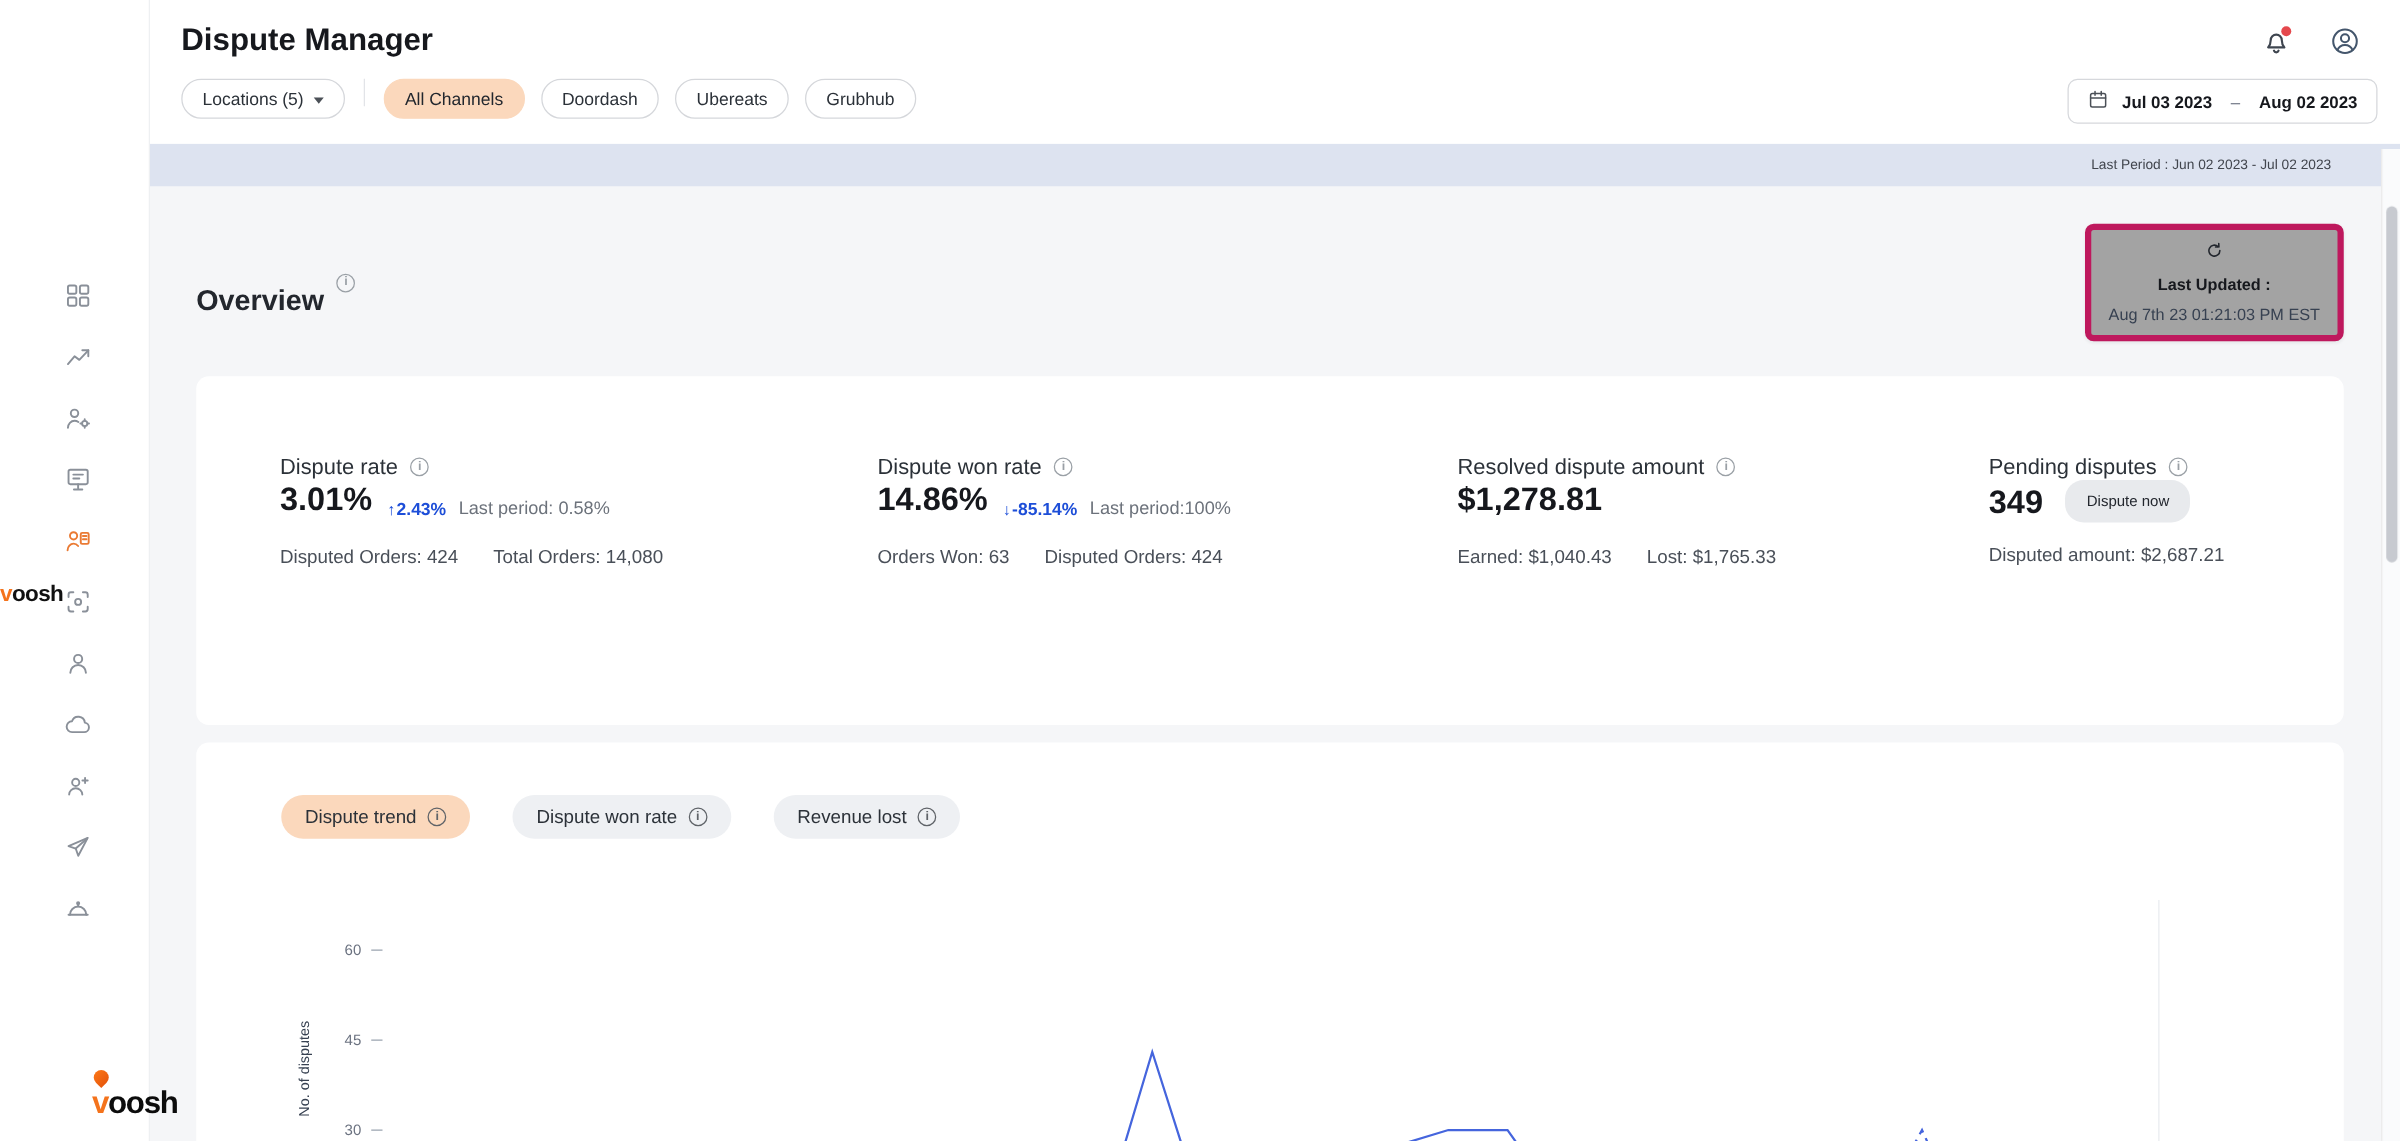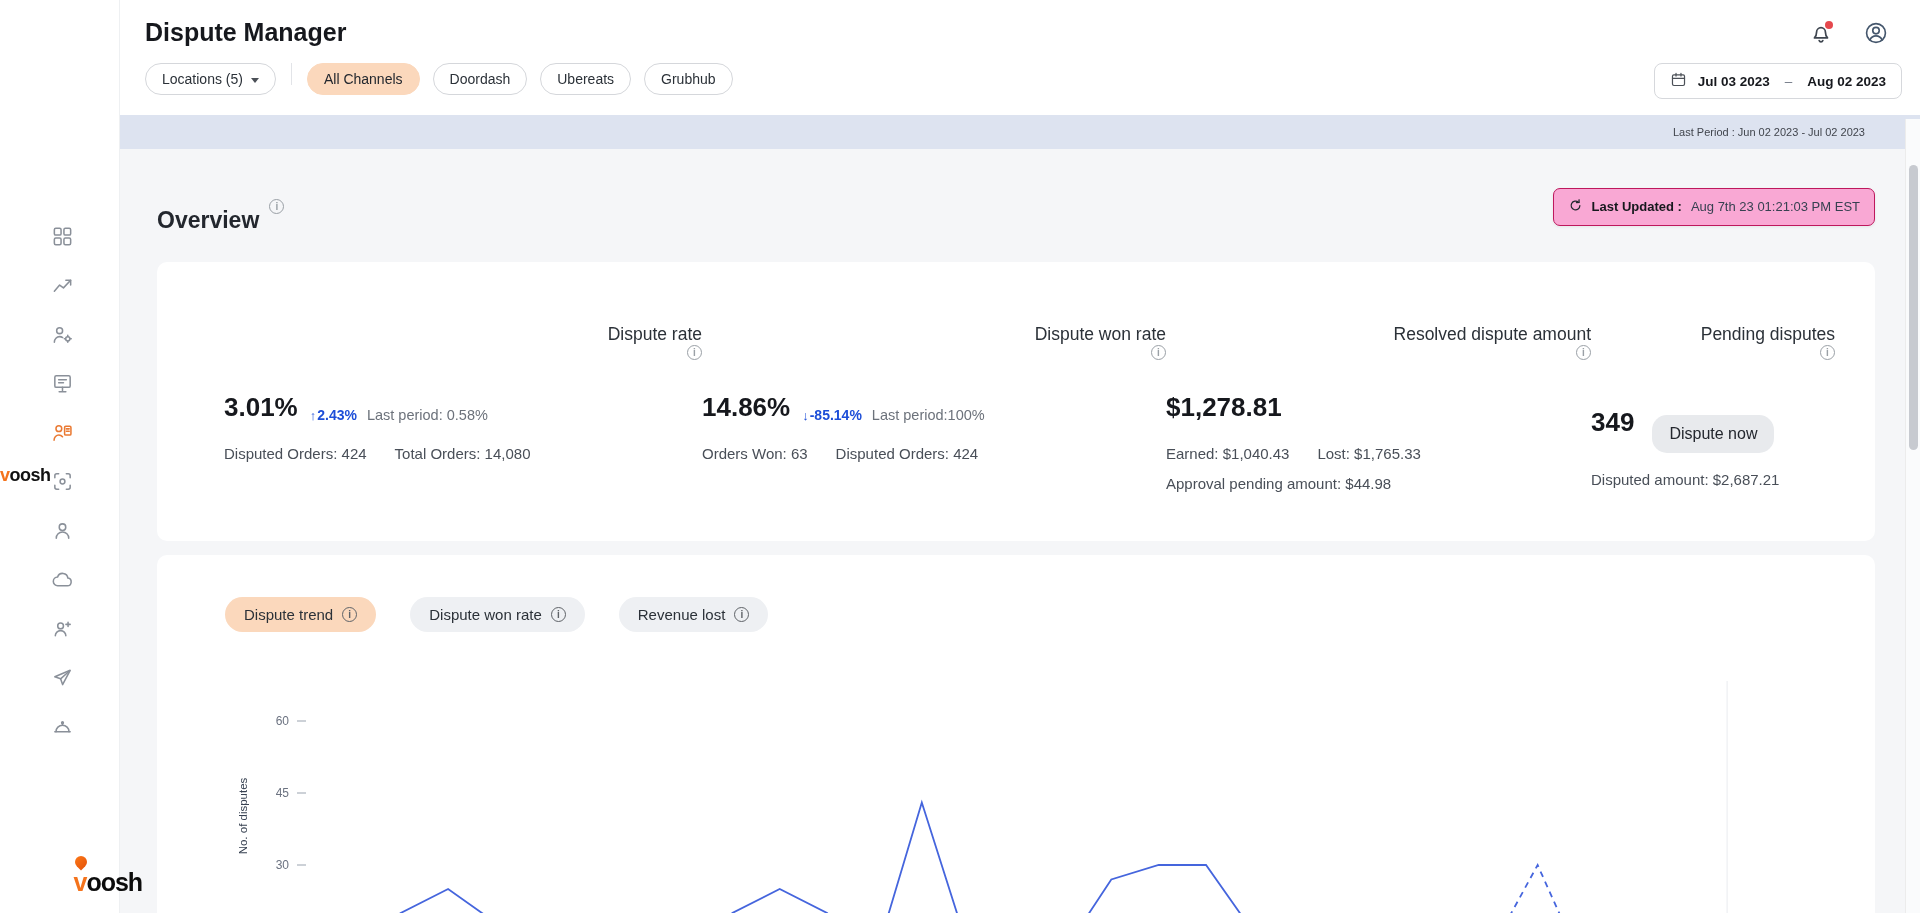--- a/index.html
+++ b/index.html
@@ -51,42 +51,42 @@
                   padding-right:55px; font-size:11px; color:#41454d; }
 
   
   .content { padding:0 45px 0 37px; }
   .overview-row { padding-top:30px; margin-bottom:28px; display:flex; align-items:center; min-height:40px; }
   h2 { font-size:23px; font-weight:700; color:#23272e;margin-top:28px; }
   .info-icon { display:inline-flex; align-items:center; justify-content:center; width:15px; height:15px;
                border:1.3px solid #9aa0a6; border-radius:50%; color:#9aa0a6; font-size:10px; line-height:1;
                margin-left:10px; cursor:pointer; flex:none; }
   .info-icon::after { content:"i"; font-weight:600; }
-  .last-updated { margin-left:auto; display:flex; align-items:center; gap:9px; background:#f9a8d4;
-                  border:1px solid #be185d; box-shadow:0 1px 3px rgba(20,24,31,.07); border-radius:7px;
-                  padding:9px 14px; font-size:13px; color:#374151; }
+  .last-updated { margin-left:auto; display:flex; align-items:center; gap:9px; background:#a3a3a3;
+                  border:5px solid #be185d; box-shadow:0 1px 3px rgba(20,24,31,.07); border-radius:7px;
+                  padding:9px 14px; font-size:13px; color:#374151;flex-direction:column; }
   .last-updated svg { width:15px; height:15px; }
   .lu-label { font-weight:700; color:#16181d; }
 
   .card { background:#fff; border-radius:10px; }
 
   .metrics-card { height:279px; padding:62px 40px 0 67px; display:flex; }
   .metric { display:flex; flex-direction:column; }
   .metric-1 { width:478px; } .metric-2 { width:464px; } .metric-3 { width:425px; } .metric-4 { flex:1; }
-  .metric-title-row { display:flex; align-items:flex-end; margin-bottom:32px;flex-direction:column; }
+  .metric-title-row { display:flex; align-items:center; margin-bottom:0; }
   .metric-title { font-size:17.5px; font-weight:500; color:#2b3138; }
   .metric-value-row { display:flex; align-items:flex-end; margin-bottom:22px; }
   .metric-value { font-size:26px; font-weight:700; color:#16181d; }
   .delta { color:#1d4ed8; font-size:14px; font-weight:700; margin-left:12px; }
   .delta .arrow { font-size:13px; margin-right:1px; }
   .last-period { color:#6c727b; font-size:14.5px; margin-left:10px; }
   .metric-details { display:flex; gap:28px; font-size:15px; color:#494f58; }
   .metric-details + .metric-details { margin-top:13px; }
   .dispute-now-btn { margin-left:18px; align-self:center; background:#e8eaed; border:none; border-radius:15px;
-                     padding:10px 17px; font-size:16px; color:#23272e; cursor:pointer; font-family:inherit;margin-top:23px; }
+                     padding:10px 17px; font-size:12px; color:#23272e; cursor:pointer; font-family:inherit; }
   .metric-4 .metric-value-row { margin-bottom:18px; align-items:center; }
 
   .chart-card { margin-top:14px; height:540px; padding:42px 0 0 68px; overflow:hidden; }
   .chart-tabs { display:flex; gap:34px; }
   .chart-tab { display:flex; align-items:center; background:#eef0f3; border:none; border-radius:18px;
                padding:9px 19px; font-size:15px; color:#2b3138; cursor:pointer; font-family:inherit; }
   .chart-tab.active { background:#fbd8bc; font-weight:500; }
   .chart-tab .info-icon { margin-left:9px; border-color:#5f6368; color:#5f6368; }
   .chart-wrap { margin-left:-68px; margin-top:19px; }
   .series-line { fill:none; stroke-width:1.8px; }
@@ -330,23 +330,20 @@
           <span class="metric-title">Resolved dispute amount</span>
           <span class="info-icon"></span>
         </div>
         <div class="metric-value-row">
           <span class="metric-value">$1,278.81</span>
         </div>
         <div class="metric-details">
           <span>Earned: $1,040.43</span>
           <span>Lost: $1,765.33</span>
         </div>
-        <div class="metric-details">
-          <span>Approval pending amount: $44.98</span>
-        </div>
       </div>
 
       <div class="metric metric-4">
         <div class="metric-title-row">
           <span class="metric-title">Pending disputes</span>
           <span class="info-icon"></span>
         </div>
         <div class="metric-value-row">
           <span class="metric-value">349</span>
           <button class="dispute-now-btn">Dispute now</button>

